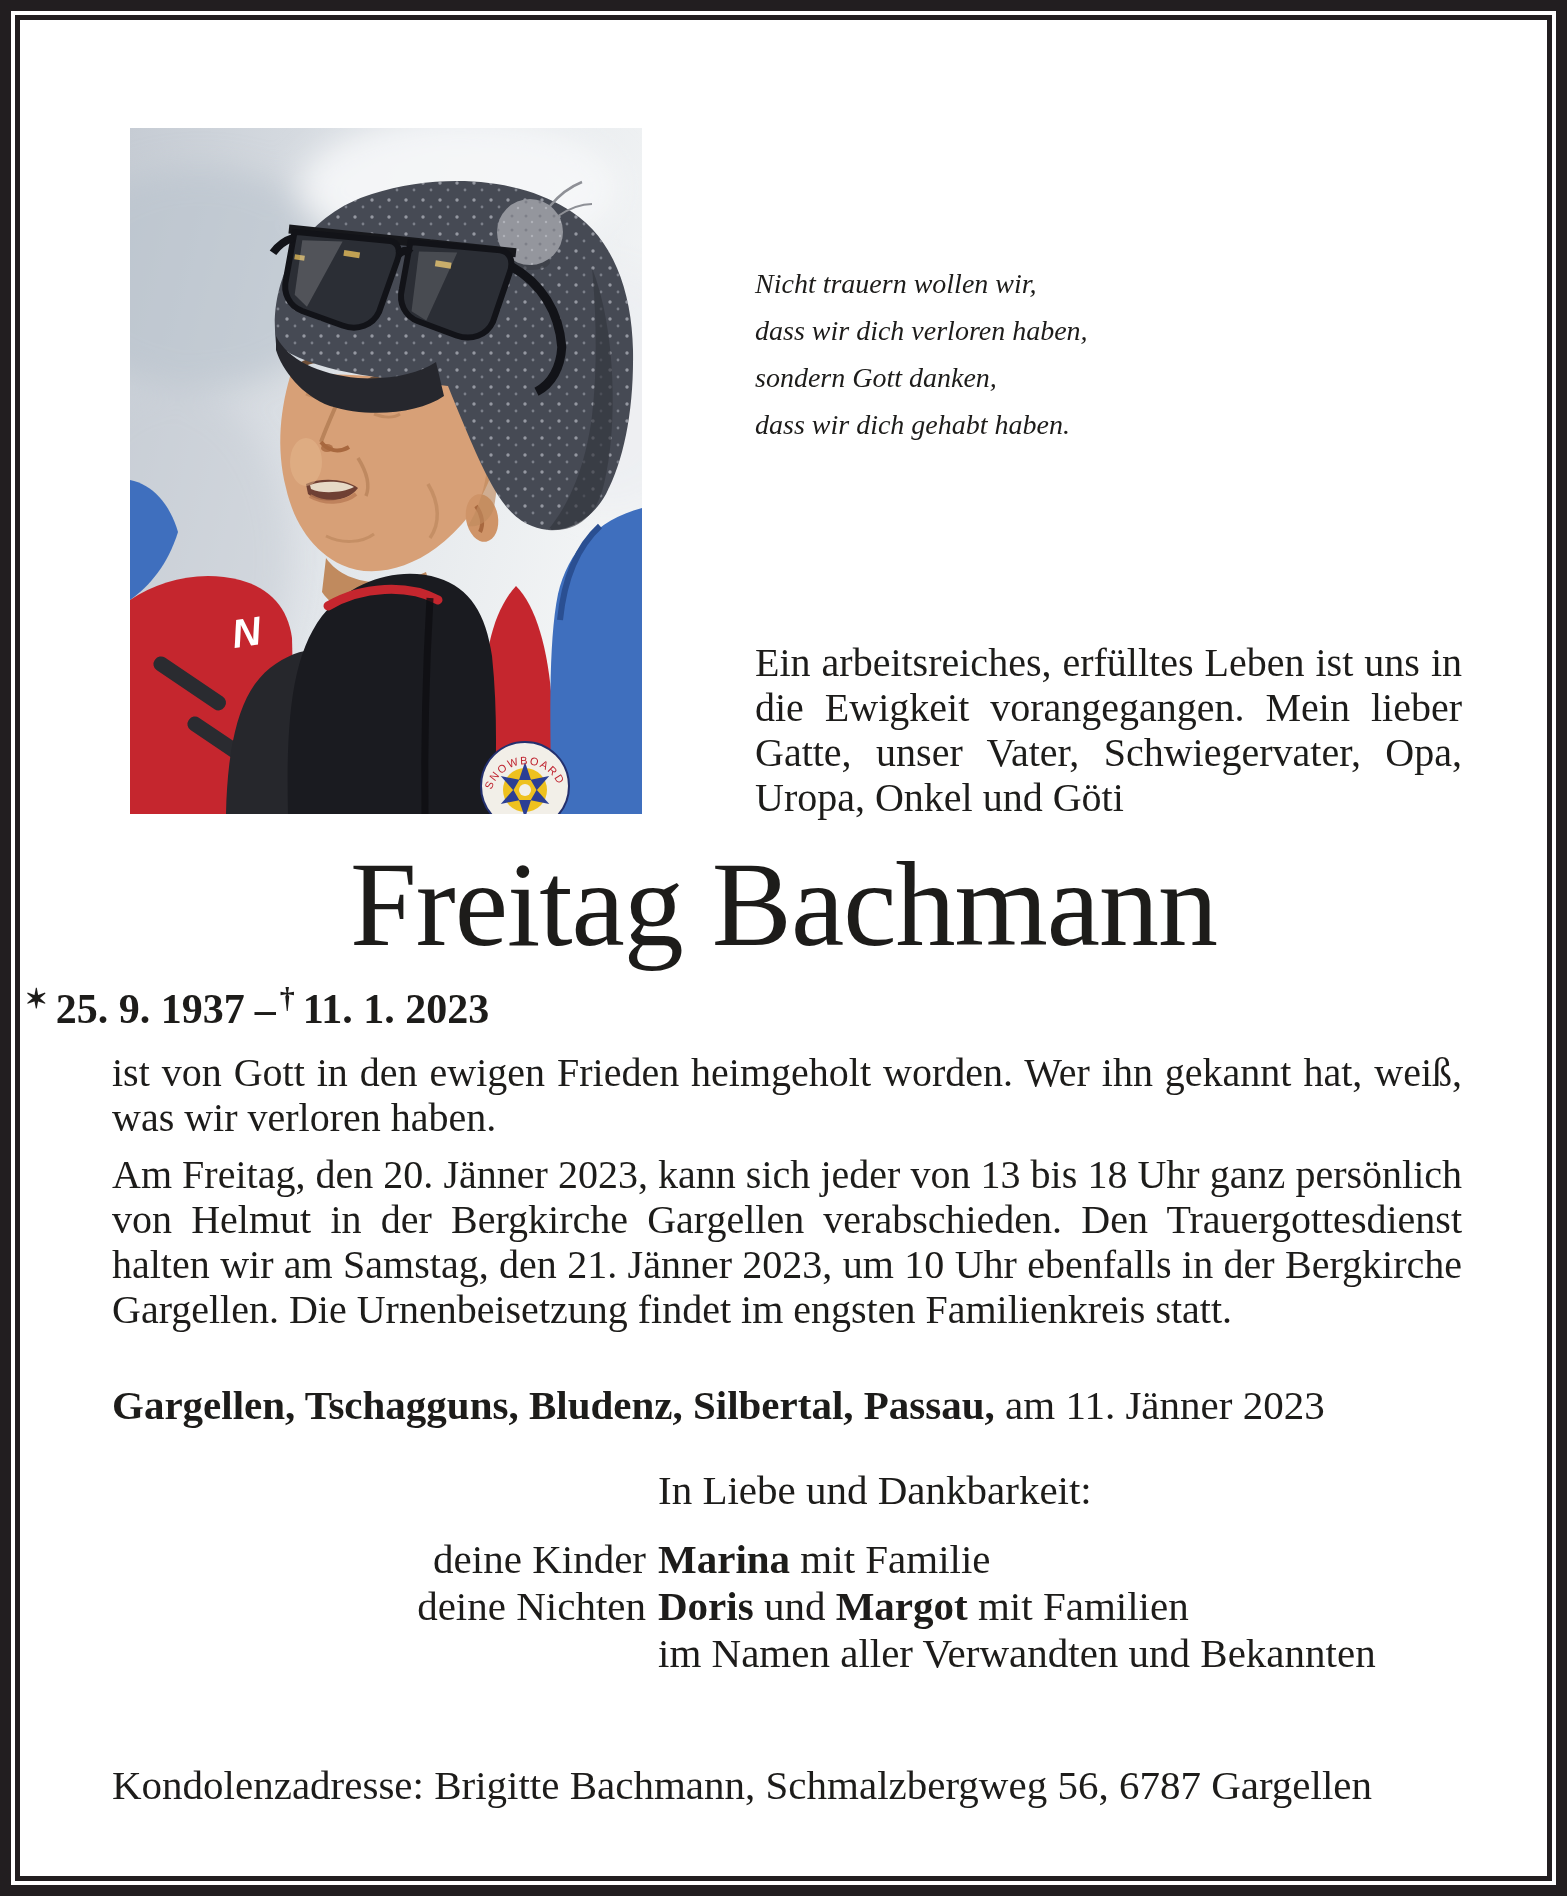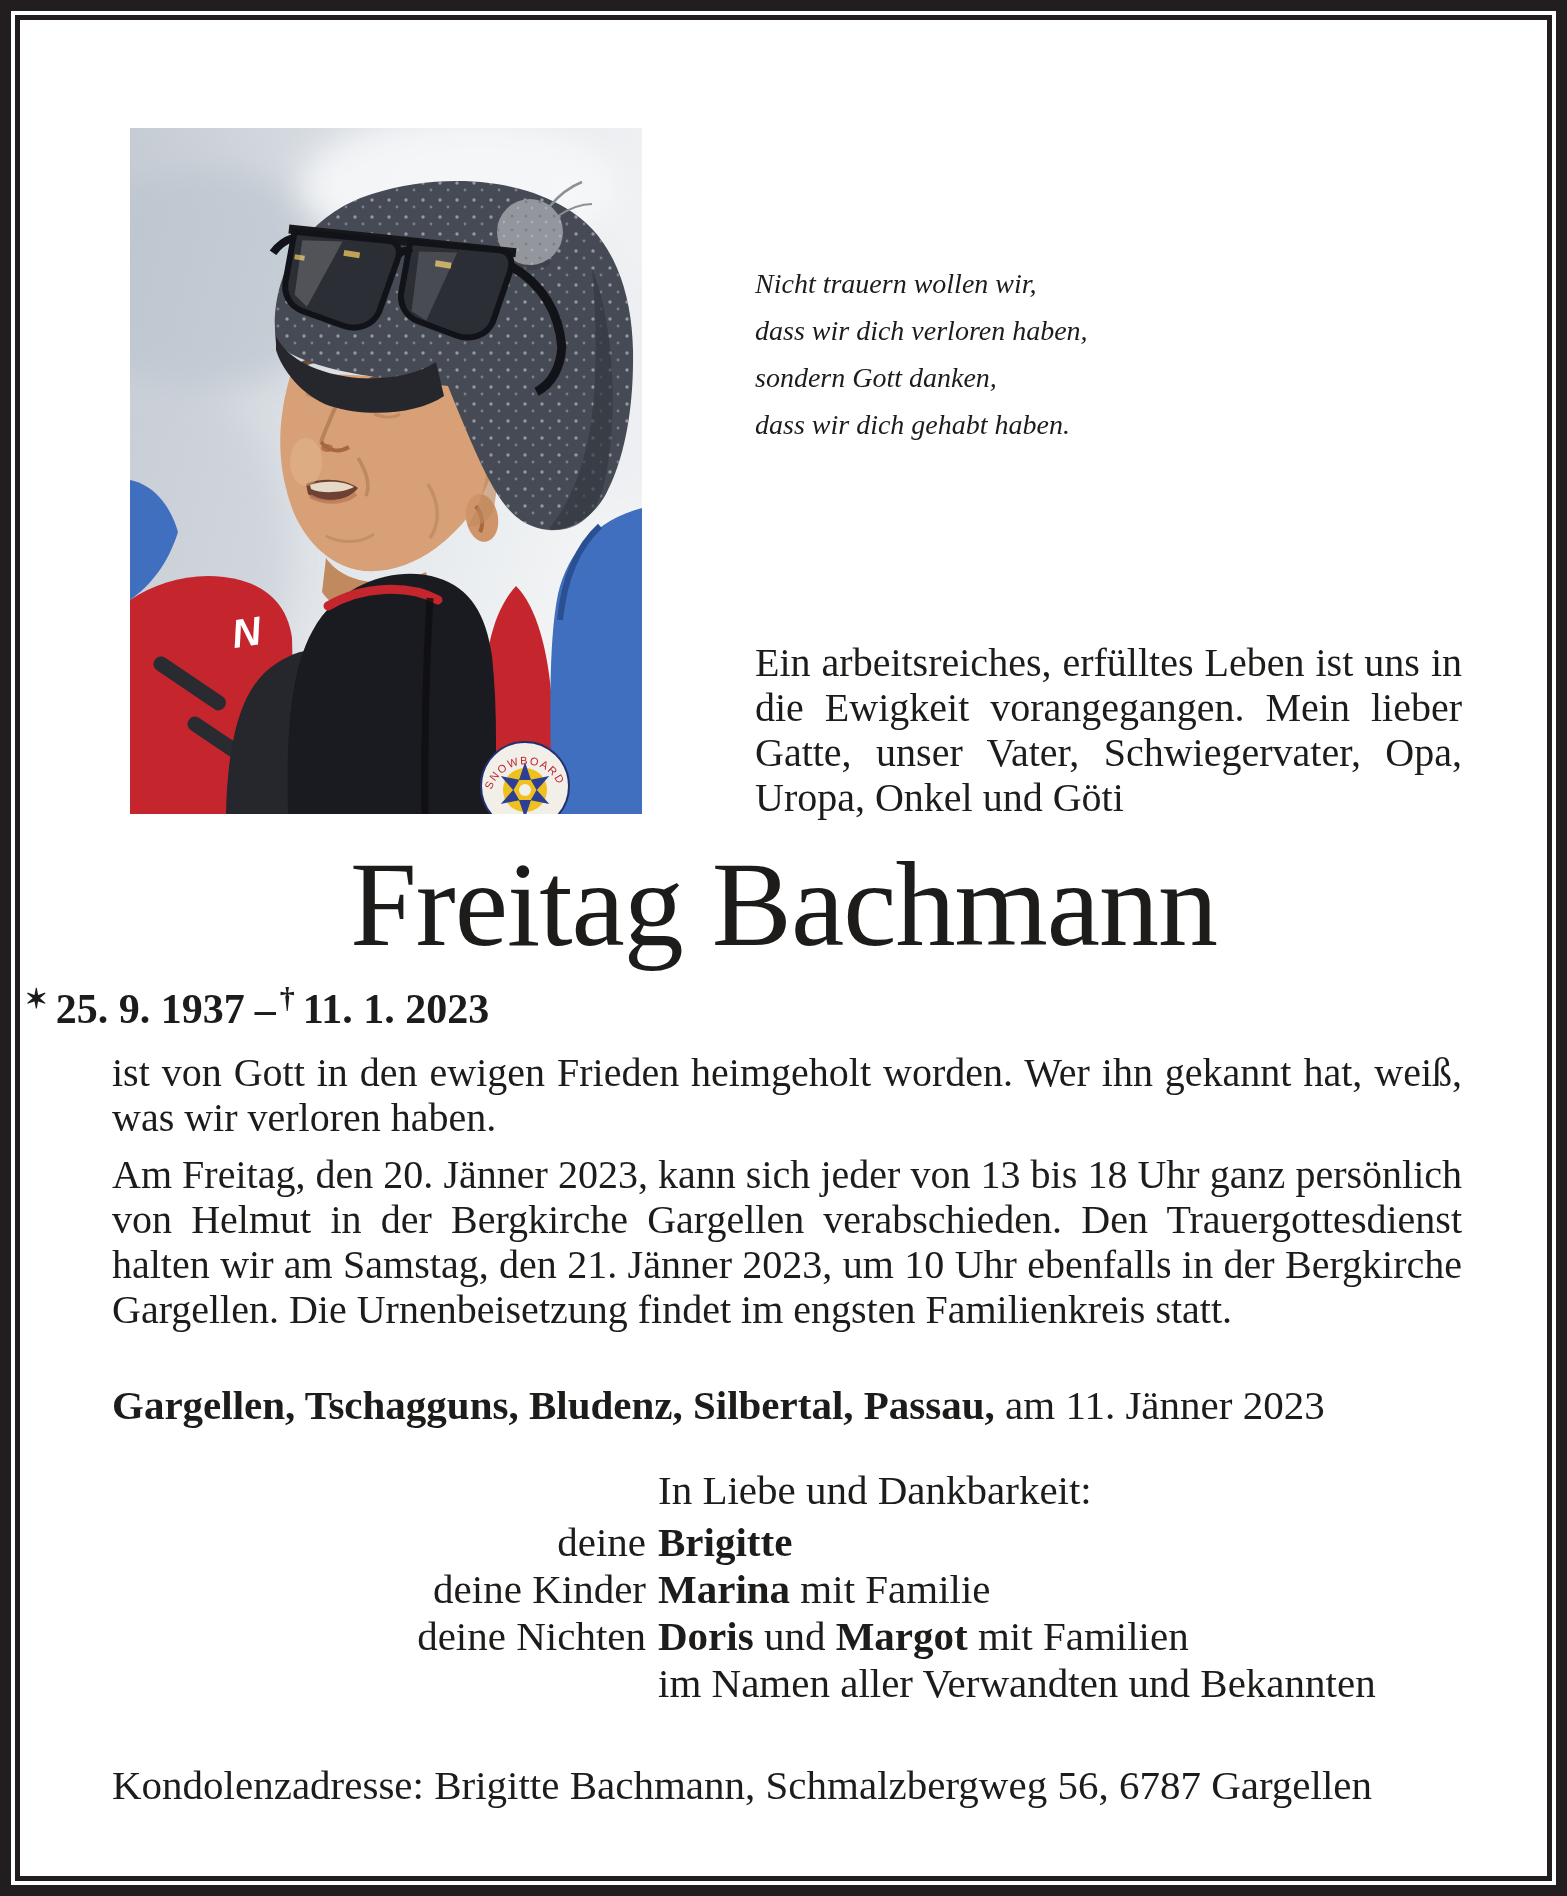--- a/index.html
+++ b/index.html
@@ -31,21 +31,21 @@
   .p1{top:1050px;}
   .p2{top:1152px;}
 
   .dateline{position:absolute;left:112px;top:1382px;width:1350px;font-size:41px;line-height:46px;}
   .dateline .places{font-weight:bold;margin-top:32px;}
 
   .farewell{position:absolute;left:112px;top:1467px;width:1350px;font-size:41px;line-height:47px;}
   .fw-row{display:flex;}
   .fw-label{width:534px;flex:none;text-align:right;padding-right:12px;}
   .fw-value{flex:auto;}
-  .fw-heading{margin-bottom:5px;}
+  .fw-heading{margin-bottom:22px;}
   .fw-name{font-weight:bold;}
 
   .condolence{position:absolute;left:112px;top:1762px;width:1350px;font-size:41px;line-height:47px;}
 </style>
 </head>
 <body>
 
 <div class="page">
   <div class="frame-outer"></div>
   <div class="frame-inner"></div>
@@ -201,24 +201,20 @@
   <div class="dateline">
     <span class="places">Gargellen, Tschagguns, Bludenz, Silbertal, Passau,</span><span> am 11. Jänner 2023</span>
   </div>
 
   <div class="farewell">
     <div class="fw-row fw-heading">
       <div class="fw-label"></div>
       <div class="fw-value">In Liebe und Dankbarkeit:</div>
     </div>
     <div class="fw-row">
-      <div class="fw-label">deine</div>
-      <div class="fw-value"><span class="fw-name">Brigitte</span><span></span></div>
-    </div>
-    <div class="fw-row">
       <div class="fw-label">deine Kinder</div>
       <div class="fw-value"><span class="fw-name">Marina</span><span> mit Familie</span></div>
     </div>
     <div class="fw-row">
       <div class="fw-label">deine Nichten</div>
       <div class="fw-value"><span class="fw-name">Doris</span><span> und </span><span class="fw-name">Margot</span><span> mit Familien</span></div>
     </div>
     <div class="fw-row">
       <div class="fw-label"></div>
       <div class="fw-value">im Namen aller Verwandten und Bekannten</div>

